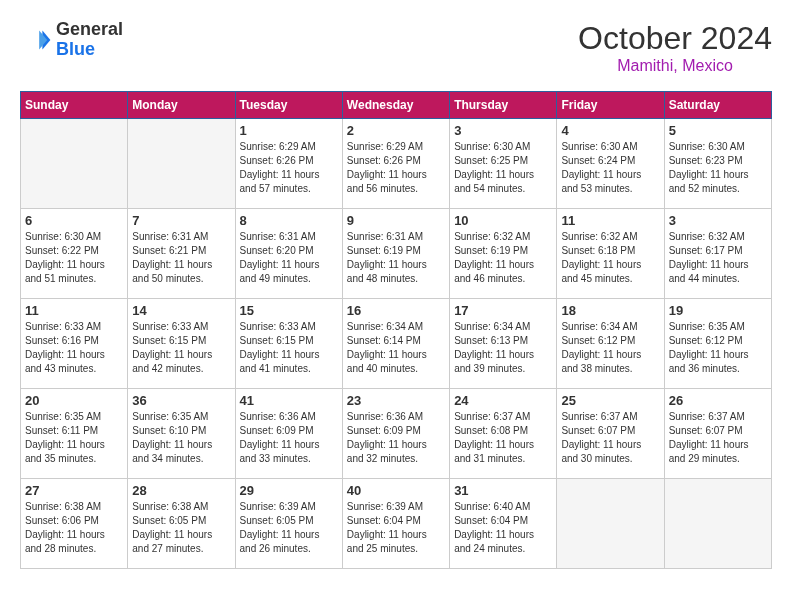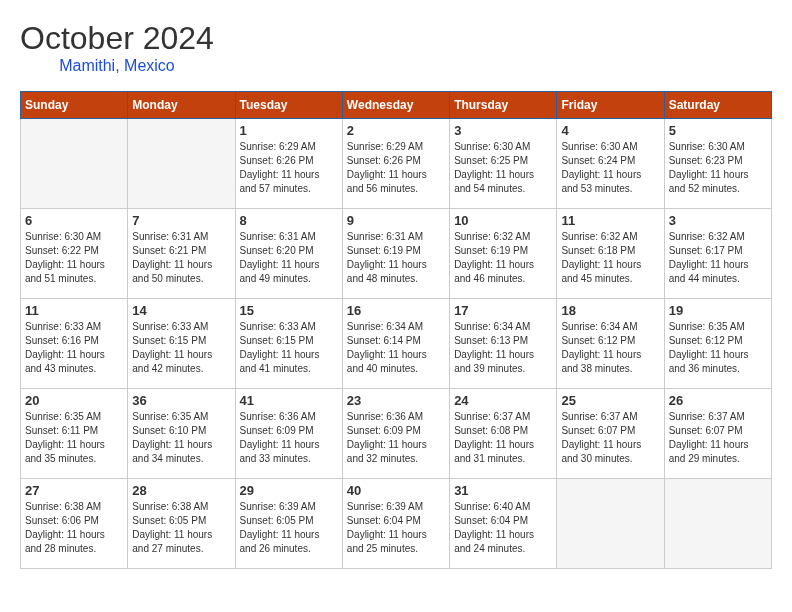--- a/index.html
+++ b/index.html
@@ -35,29 +35,29 @@
     .title-block {
       text-align: center;
     }
     .month-title {
       font-size: 32px;
       font-weight: normal;
       color: #333;
     }
     .location {
       font-size: 16px;
-      color: #1d4ed8;
+      color: #a21caf;
     }
     .calendar {
       width: 100%;
       border-collapse: collapse;
       font-size: 11px;
     }
     .calendar th {
-      background: #c2410c;
+      background: #be185d;
       color: #fff;
       padding: 6px 4px;
       text-align: left;
       font-size: 12px;
       font-weight: bold;
       border: 1px solid #2c5f9e;
     }
     .calendar td {
       border: 1px solid #ccc;
       vertical-align: top;
@@ -81,20 +81,30 @@
       line-height: 1.4;
     }
     tr.week-row td {
       height: 90px;
     }
   </style>
 </head>
 <body>
 
 <div class="header">
+  <div class="logo">
+    <svg class="logo-icon" viewBox="0 0 40 40">
+      <polygon points="28,8 38,20 28,32" fill="#1a73e8"></polygon>
+      <polygon points="24,8 34,20 24,32" fill="#4a9fe8"></polygon>
+    </svg>
+    <div class="logo-text">
+      <div><span class="general">General</span></div>
+      <div><span class="blue">Blue</span></div>
+    </div>
+  </div>
   <div class="title-block">
     <div class="month-title">October 2024</div>
     <div class="location">Mamithi, Mexico</div>
   </div>
 </div>
 
 <table class="calendar">
   <thead>
     <tr>
     <th>Sunday</th>

